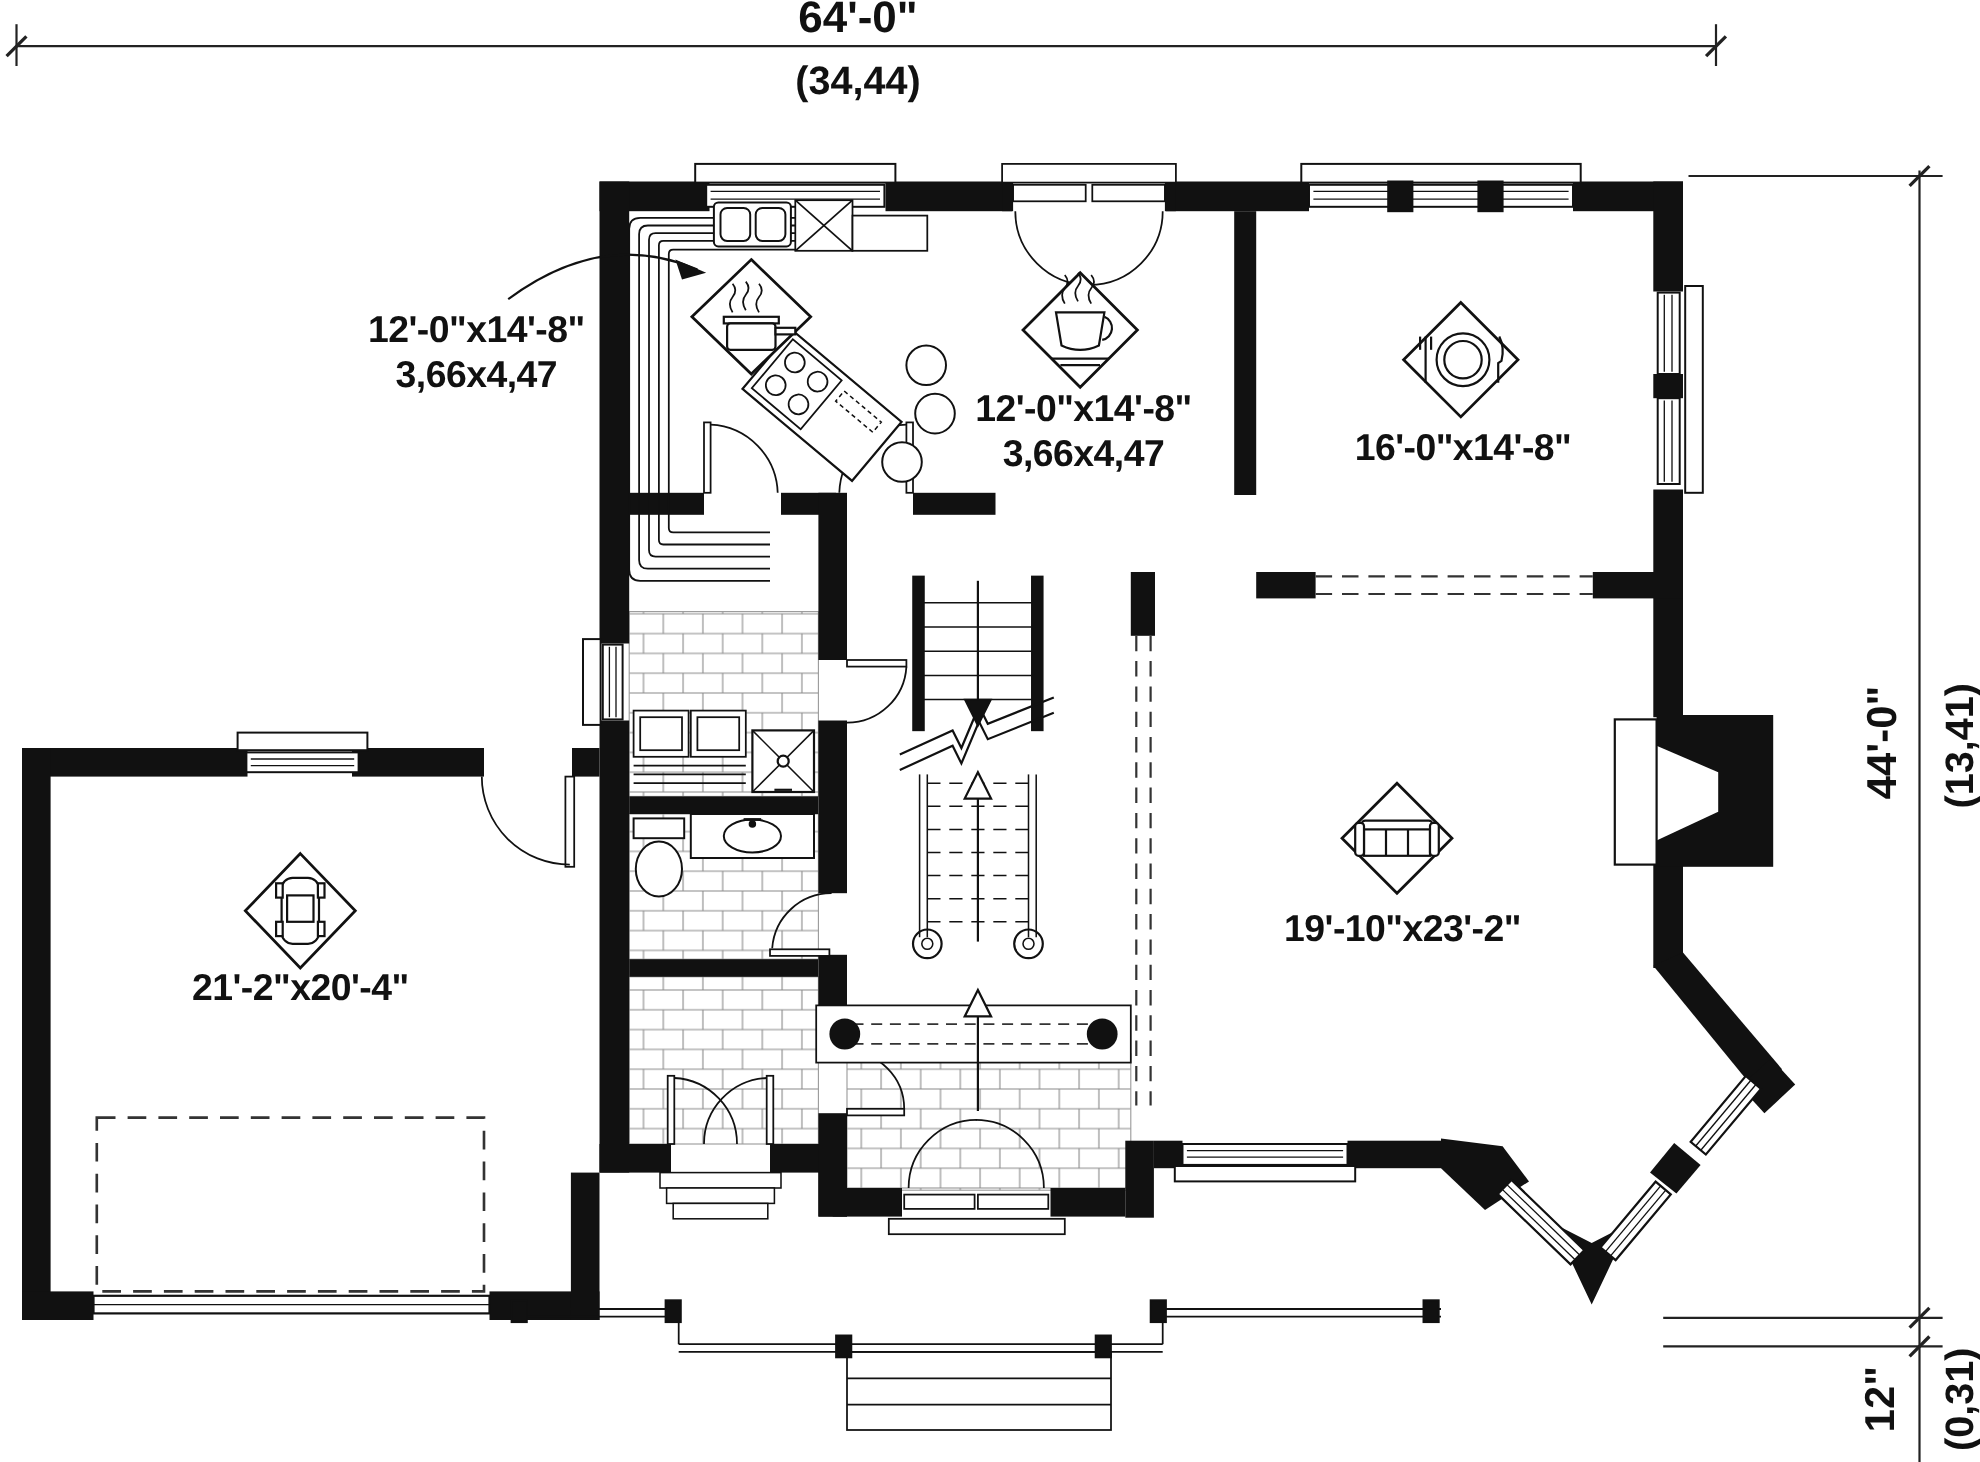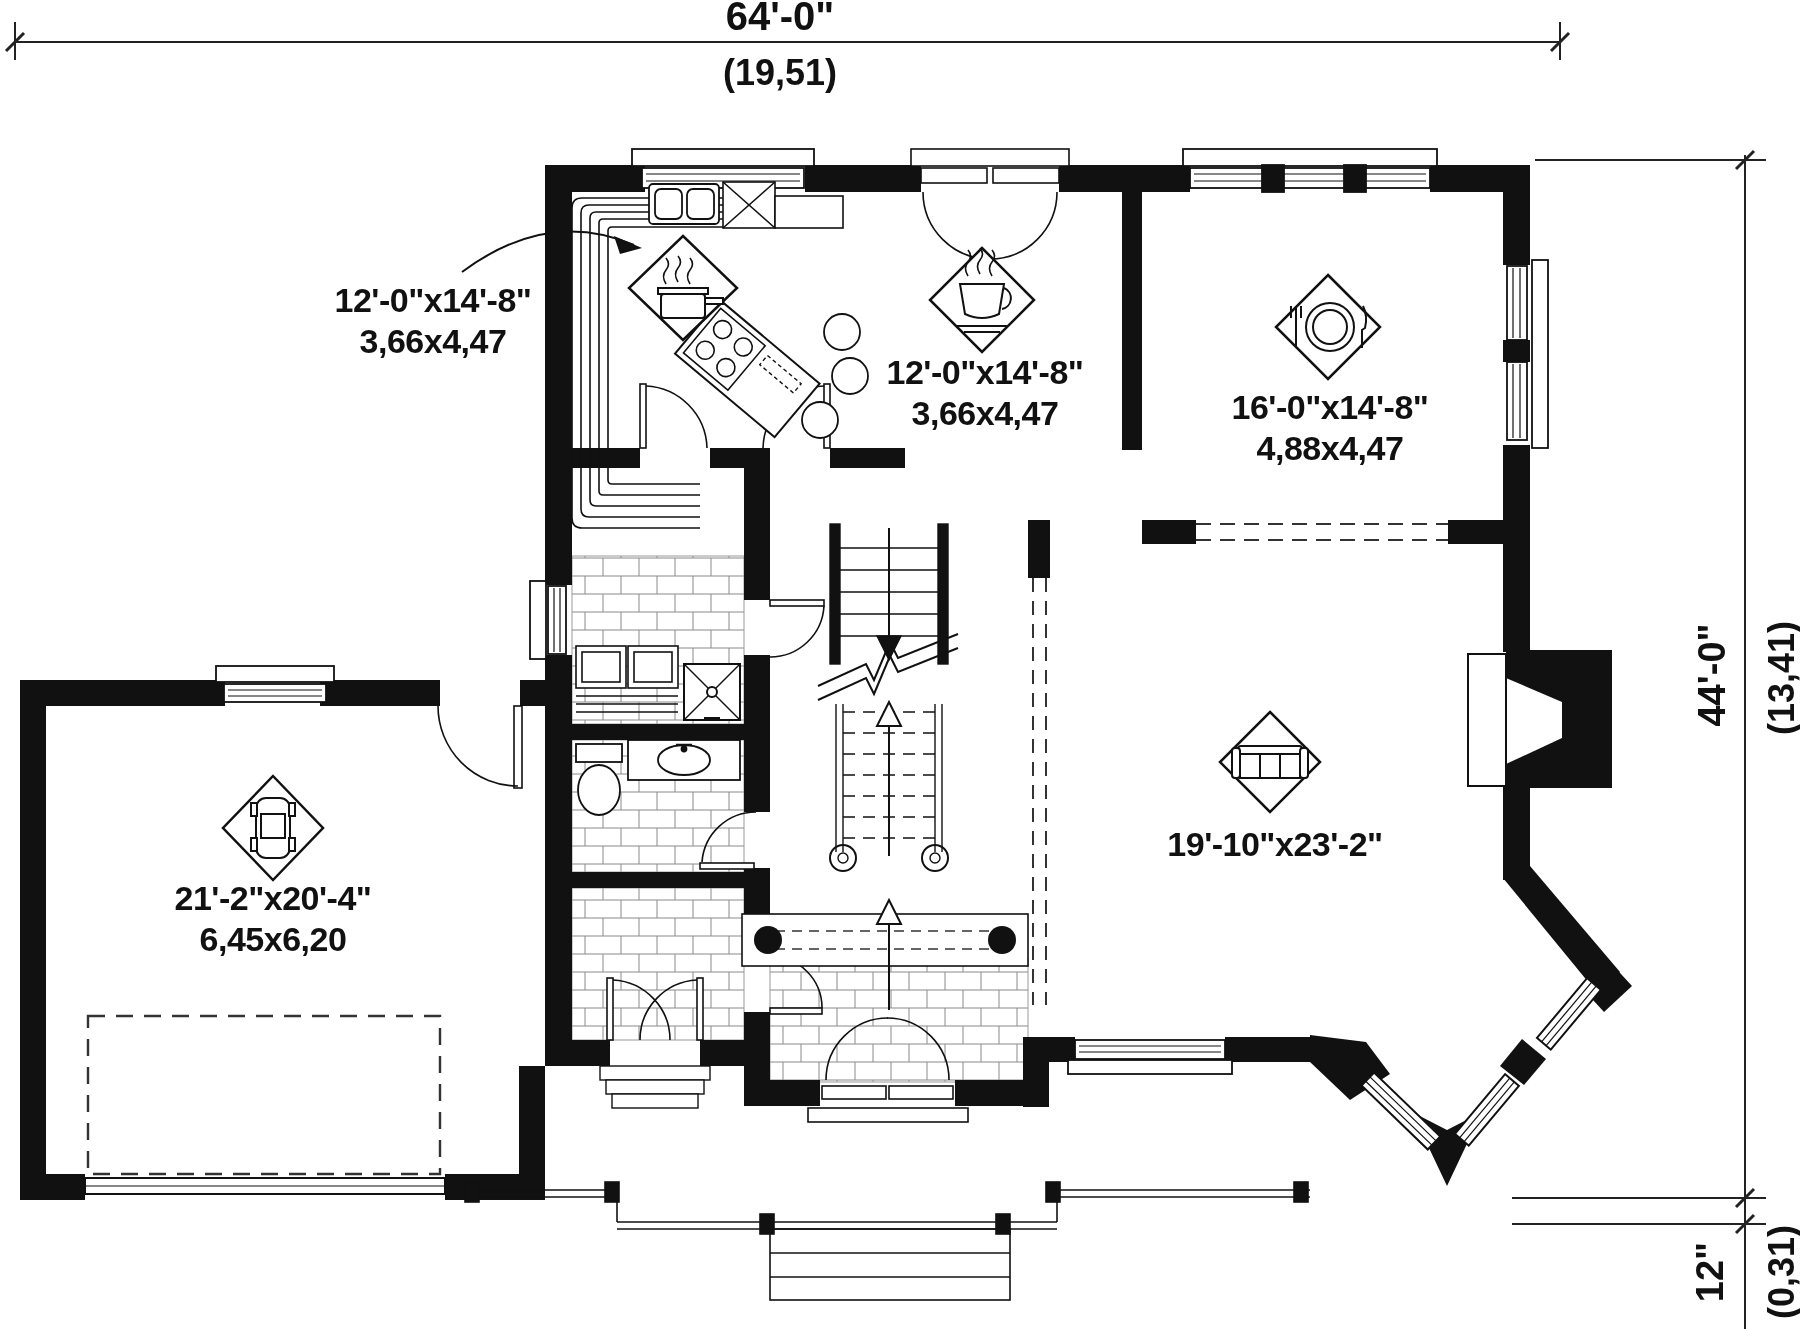--- a/index.html
+++ b/index.html
@@ -413,45 +413,43 @@
     </g>
   </g>
 
   <g>
     <path d="M462,272 Q548,208 634,245" fill="none" stroke="#111" stroke-width="2"></path>
     <polygon points="642,248 614,236 620,254" fill="#111"></polygon>
   </g>
 </svg>
 
 <div class="dim-label dim-top-imp" style="left:590px;top:-6px;width:380px;">64'-0"</div>
-<div class="dim-label dim-top-met" style="left:590px;top:52px;width:380px;">(19,51)</div>
+<div class="dim-label dim-top-met" style="left:590px;top:52px;width:380px;">(34,44)</div>
 
 <div class="vlabel v36" style="left:1712px;top:675px;">44'-0"</div>
 <div class="vlabel v34" style="left:1782px;top:678px;">(13,41)</div>
 
 <div class="vlabel v36" style="left:1710px;top:1272px;">12"</div>
 <div class="vlabel v34" style="left:1782px;top:1272px;">(0,31)</div>
 
 <div class="room-label" style="left:278px;top:280px;width:310px;">
   <div>12'-0"x14'-8"</div>
   <div>3,66x4,47</div>
 </div>
 
 <div class="room-label" style="left:830px;top:352px;width:310px;">
   <div>12'-0"x14'-8"</div>
   <div>3,66x4,47</div>
 </div>
 
 <div class="room-label" style="left:1175px;top:387px;width:310px;">
   <div>16'-0"x14'-8"</div>
-  <div>4,88x4,47</div>
 </div>
 
 <div class="room-label" style="left:118px;top:878px;width:310px;">
   <div>21'-2"x20'-4"</div>
-  <div>6,45x6,20</div>
 </div>
 
 <div class="room-label" style="left:1105px;top:824px;width:340px;">
   <div>19'-10"x23'-2"</div>
 </div>
 
 </div>
 
 </body></html>

